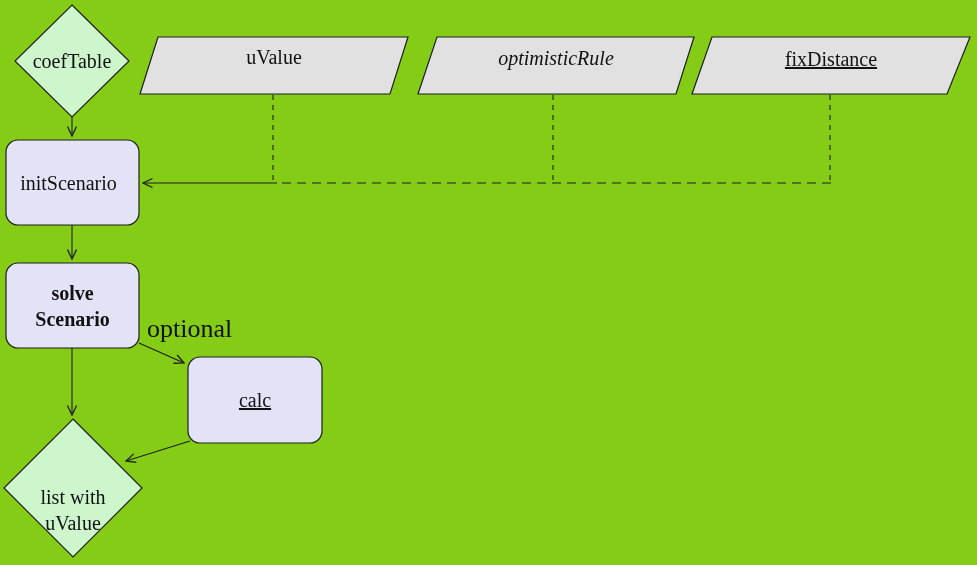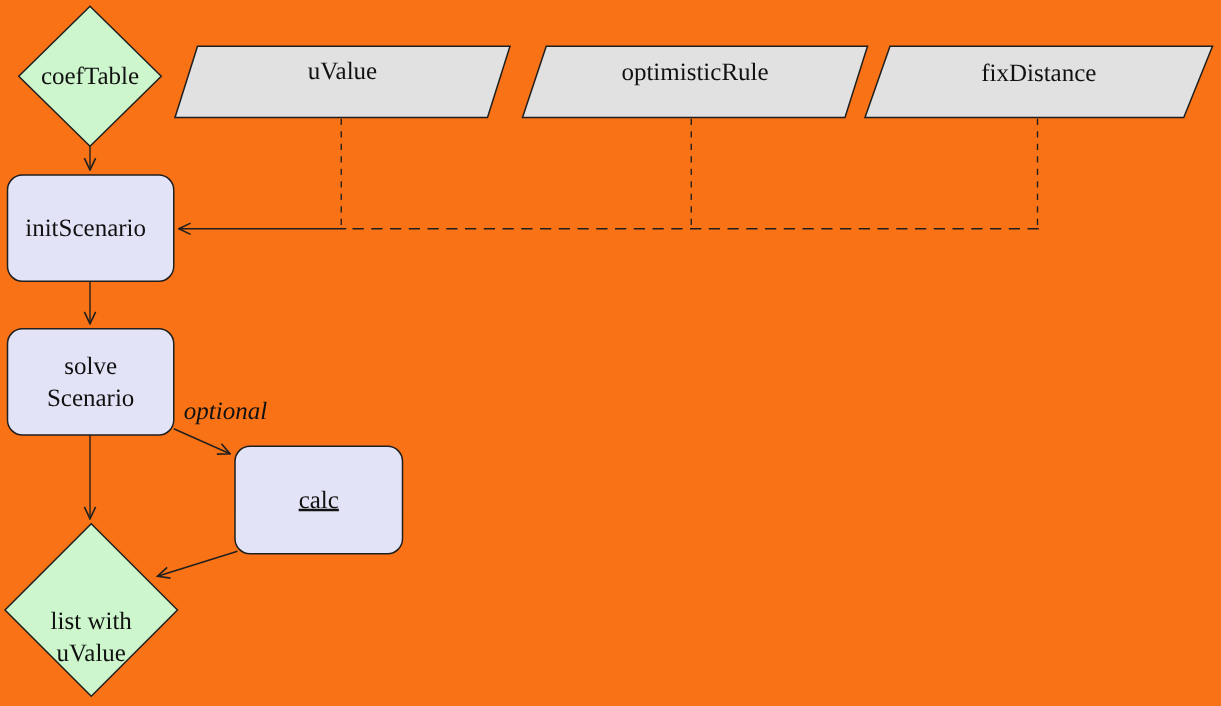--- a/index.html
+++ b/index.html
@@ -4,21 +4,21 @@
 <style>
   html, body {
     margin: 0;
     padding: 0;
     background: #ffffff;
   }
   #stage {
     position: relative;
     width: 977px;
     height: 565px;
-    background: #f97316;
+    background: #84cc16;
     font-family: "Liberation Serif", "DejaVu Serif", serif;
     color: #111111;
     overflow: hidden;
   }
   #diagram-svg {
     position: absolute;
     left: 0;
     top: 0;
   }
   .node-shape {
@@ -42,25 +42,24 @@
     align-items: center;
     justify-content: center;
     text-align: center;
     font-size: 20px;
     line-height: 26px;
     pointer-events: none;
     white-space: nowrap;
   }
   .edge-label {
     position: absolute;
-    font-size: 20px;
+    font-size: 26px;
     line-height: 22px;
     white-space: nowrap;
     pointer-events: none;
-    font-style: italic;
   }
 </style>
 </head>
 <body>
 
 <div id="stage">
 
   <svg id="diagram-svg" width="977" height="565" viewBox="0 0 977 565">
     <defs>
       <marker id="arrow" viewBox="0 0 12 12" refX="11" refY="6" markerWidth="12" markerHeight="12" markerUnits="userSpaceOnUse" orient="auto-start-reverse">
@@ -99,27 +98,27 @@
 
     <line class="edge" x1="72" y1="348" x2="72" y2="415" marker-end="url(#arrow)"></line>
 
     <line class="edge" x1="190" y1="441" x2="126" y2="461" marker-end="url(#arrow)"></line>
   </svg>
 
   <div class="node-label" style="left:16px; top:5px; width:112px; height:112px;">coefTable</div>
 
   <div class="node-label" style="left:148px; top:37px; width:252px; height:40px;">uValue</div>
 
-  <div class="node-label" style="left:424px; top:37px; width:264px; height:42px;">optimisticRule</div>
+  <div class="node-label" style="left:424px; top:37px; width:264px; height:42px;font-style:italic;">optimisticRule</div>
 
-  <div class="node-label" style="left:698px; top:37px; width:266px; height:43px;">fixDistance</div>
+  <div class="node-label" style="left:698px; top:37px; width:266px; height:43px;text-decoration:underline;">fixDistance</div>
 
   <div class="node-label" style="left:6px; top:140px; width:125px; height:85px;">initScenario</div>
 
-  <div class="node-label" style="left:6px; top:263px; width:133px; height:85px;">
+  <div class="node-label" style="left:6px; top:263px; width:133px; height:85px;font-weight:bold;">
     <span>
       <span style="display:block">solve</span>
       <span style="display:block">Scenario</span>
     </span>
   </div>
 
   <div class="node-label" style="left:188px; top:357px; width:134px; height:86px;text-decoration:underline;">
     <span>
       <span style="display:block">calc</span>
     </span>

